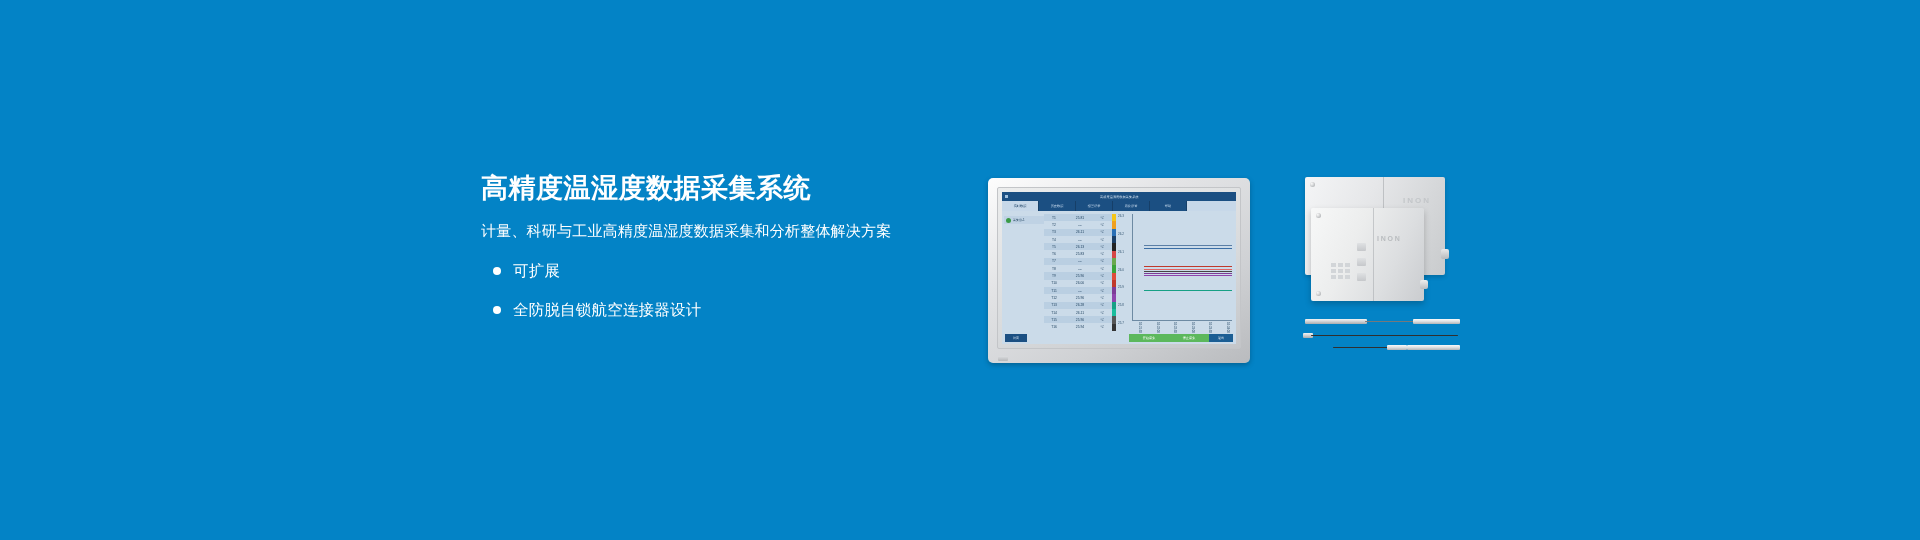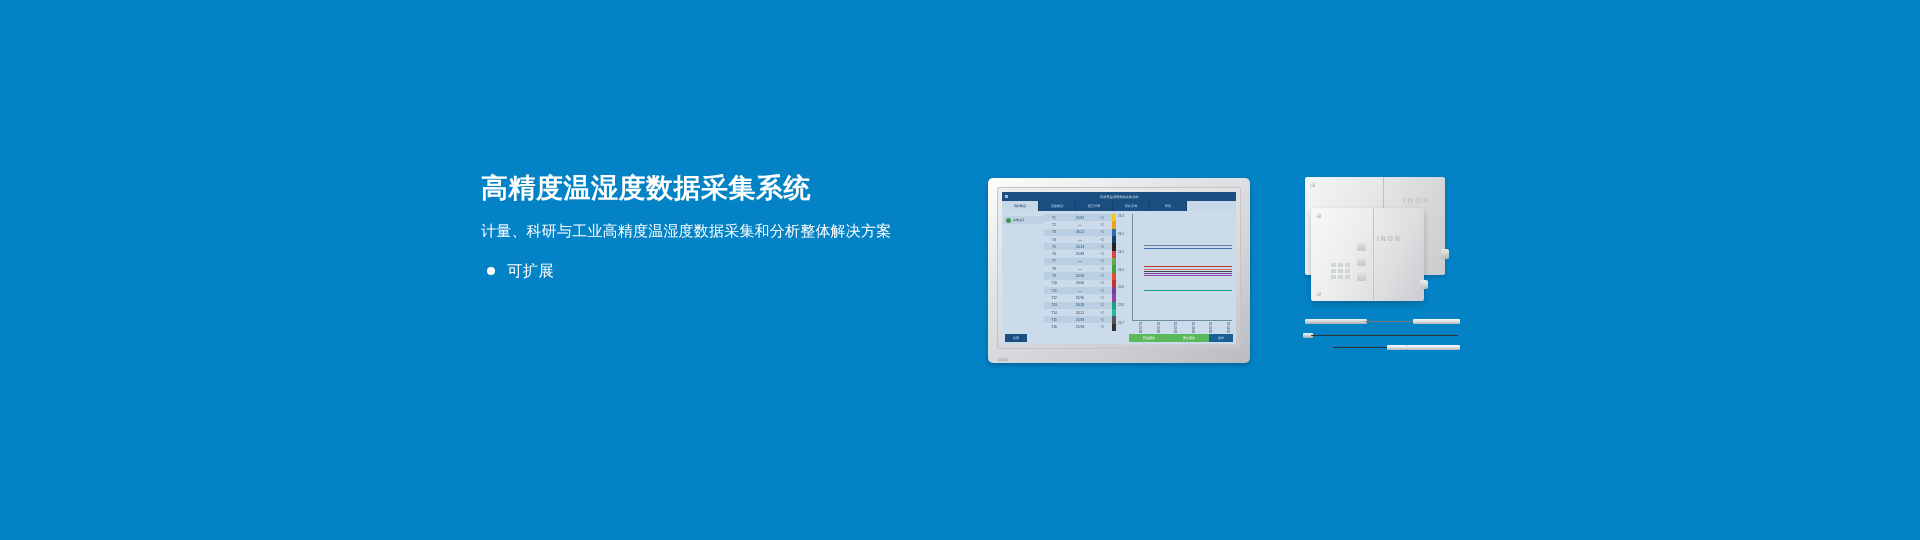--- a/index.html
+++ b/index.html
@@ -40,21 +40,21 @@
     font-size: 15px;
     font-weight: normal;
     color: #ffffff;
     line-height: 1.3;
     margin: 0 0 20px 0;
     white-space: nowrap;
     letter-spacing: 0.2px;
   }
   .feature-list {
     list-style: none;
-    margin: 6px;
+    margin: 12px;
     padding: 0;
   }
   .feature-item {
     display: flex;
     align-items: center;
     margin-bottom: 18px;
     font-size: 15.5px;
     color: #ffffff;
     letter-spacing: 0.2px;
   }
@@ -400,20 +400,24 @@
 
 <div class="banner">
 
   <div class="text-block">
     <h1 class="headline">高精度温湿度数据采集系统</h1>
     <p class="subhead">计量、科研与工业高精度温湿度数据采集和分析整体解决方案</p>
     <ul class="feature-list">
       <li class="feature-item">
         <span class="bullet-dot"></span>
         <span>可扩展</span>
+      </li>
+      <li class="feature-item">
+        <span class="bullet-dot"></span>
+        <span>全防脱自锁航空连接器设计</span>
       </li>
     </ul>
   </div>
 
   <div class="tablet">
     <div class="tablet-inner-bezel">
       <div class="screen">
 
         <div class="screen-titlebar">
           <span class="tb-left-icon"></span>

